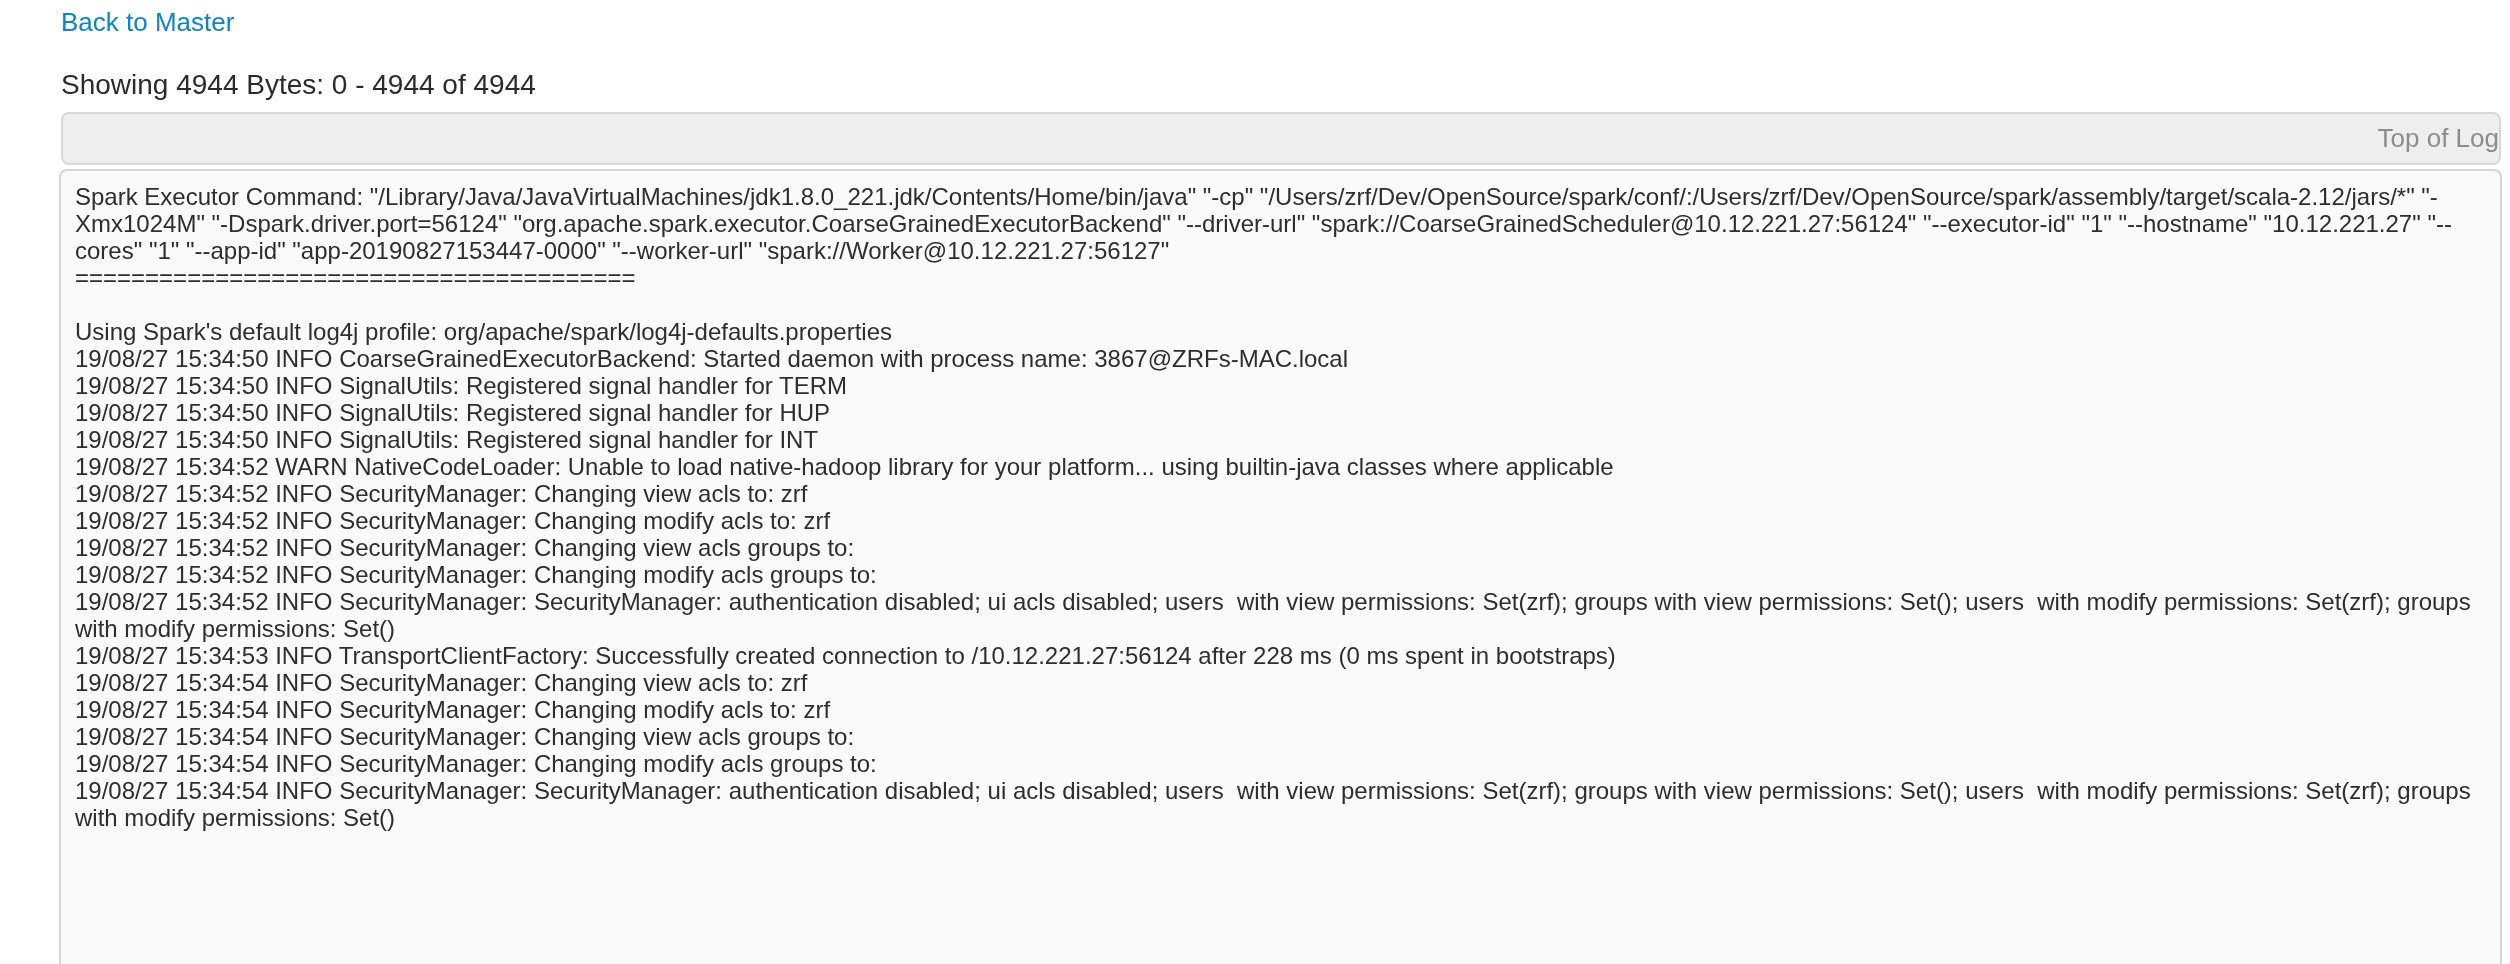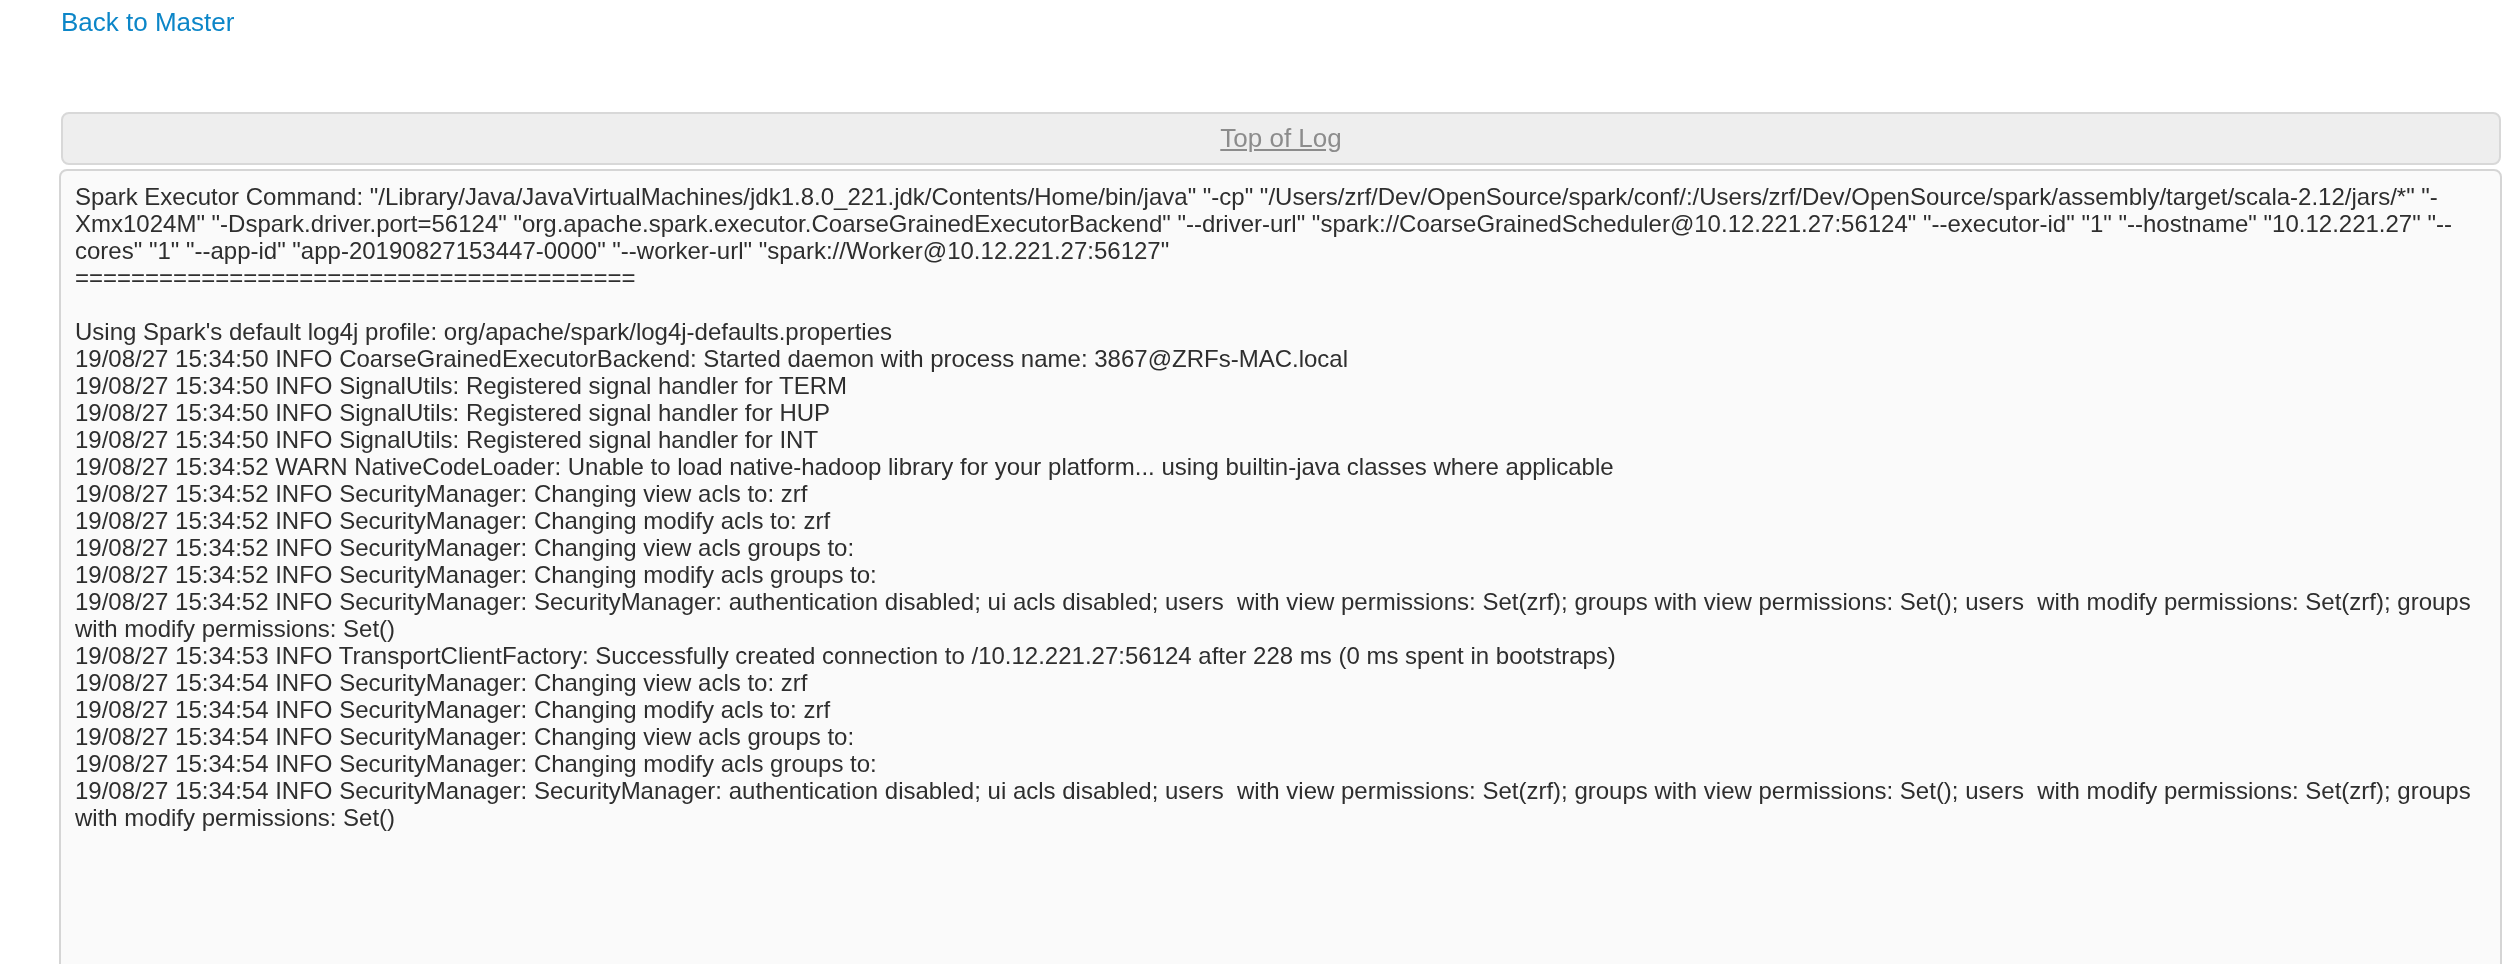--- a/index.html
+++ b/index.html
@@ -39,22 +39,21 @@
     left: 21px;
     right: 21px;
     top: 112px;
     height: 49px;
     background: #eeeeee;
     border: 2px solid #d8d8d8;
     border-radius: 8px;
     color: #8c8c8c;
     font-size: 26px;
     line-height: 49px;
-    text-align: center;
-    text-decoration: underline;
+    text-align: right;
   }
   .log-box {
     position: absolute;
     left: 19px;
     right: 20px;
     top: 169px;
     height: 1100px;
     background: #fafafa;
     border: 2px solid #d5d5d5;
     border-radius: 8px;
@@ -70,20 +69,21 @@
     word-wrap: break-word;
   }
 </style>
 </head>
 <body>
 
 <div class="page">
 
   <a class="back-link">Back to Master</a>
 
+  <div class="byte-range">Showing 4944 Bytes: 0 - 4944 of 4944</div>
 
   <div class="top-alert">Top of Log</div>
 
   <div class="log-box">
     <div class="log-text">Spark Executor Command: "/Library/Java/JavaVirtualMachines/jdk1.8.0_221.jdk/Contents/Home/bin/java" "-cp" "/Users/zrf/Dev/OpenSource/spark/conf/:/Users/zrf/Dev/OpenSource/spark/assembly/target/scala-2.12/jars/*" "-Xmx1024M" "-Dspark.driver.port=56124" "org.apache.spark.executor.CoarseGrainedExecutorBackend" "--driver-url" "spark://CoarseGrainedScheduler@10.12.221.27:56124" "--executor-id" "1" "--hostname" "10.12.221.27" "--cores" "1" "--app-id" "app-20190827153447-0000" "--worker-url" "spark://Worker@10.12.221.27:56127"
 ========================================
 
 Using Spark's default log4j profile: org/apache/spark/log4j-defaults.properties
 19/08/27 15:34:50 INFO CoarseGrainedExecutorBackend: Started daemon with process name: 3867@ZRFs-MAC.local
 19/08/27 15:34:50 INFO SignalUtils: Registered signal handler for TERM

